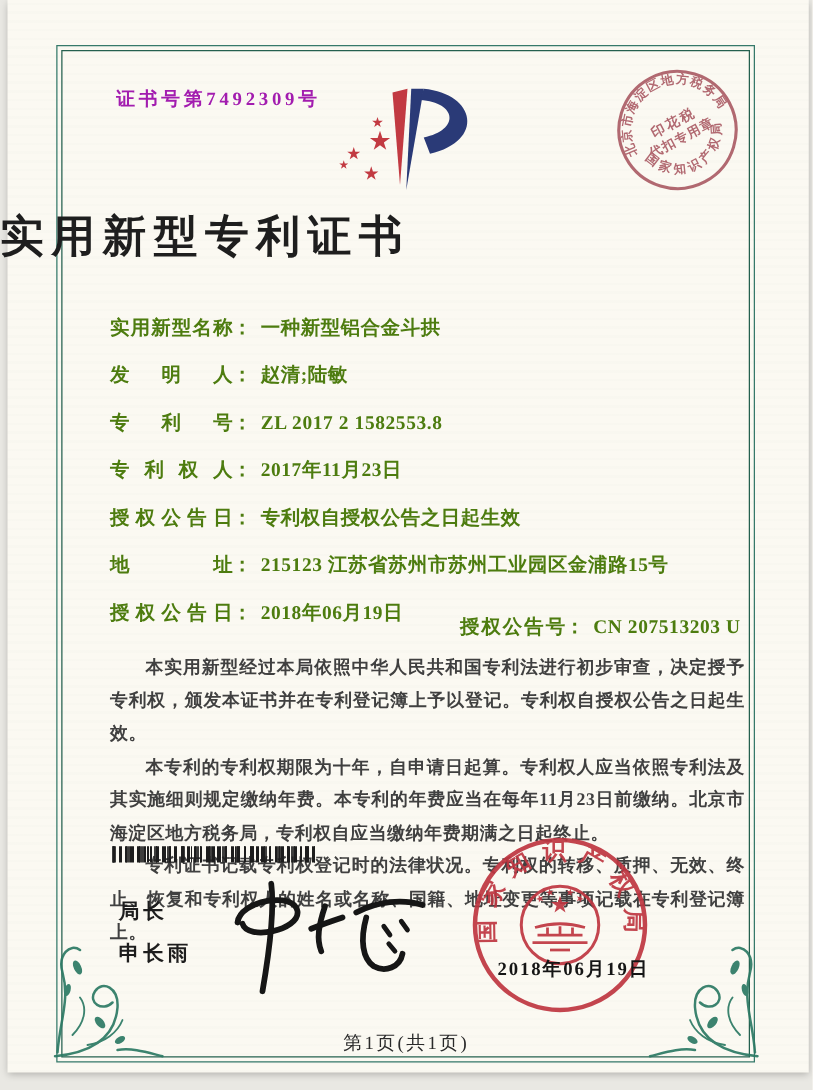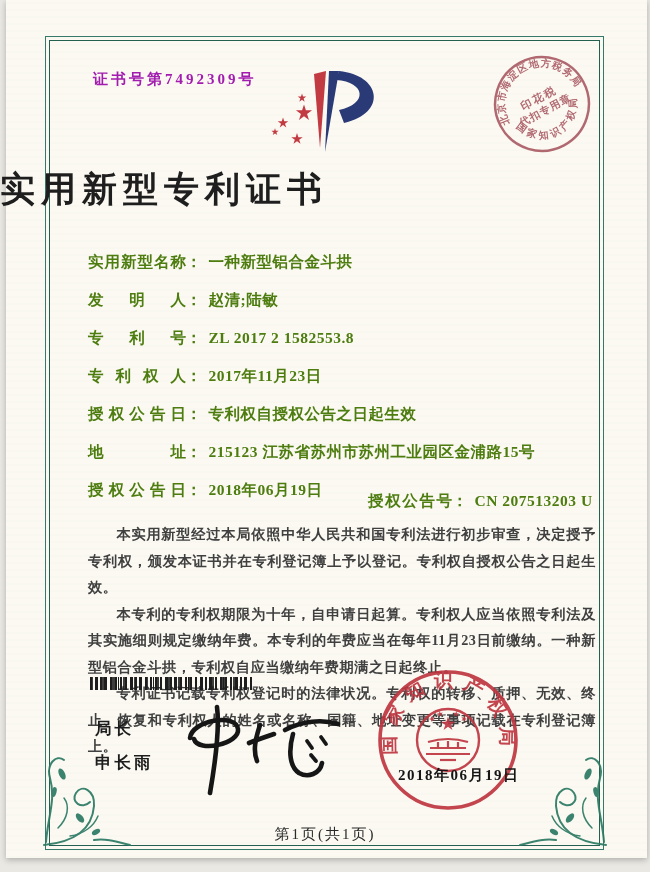--- a/index.html
+++ b/index.html
@@ -131,21 +131,21 @@
     <div class="frow">
       <span class="flabel">授权公告日</span><span class="fcolon">：</span><span class="fvalue">2018年06月19日</span>
       <span class="fpair2">
         <span class="flabel">授权公告号</span><span class="fcolon">：</span><span class="fvalue">CN 207513203 U</span>
       </span>
     </div>
   </div>
 
   <div class="abs" id="body-text">
     <p>本实用新型经过本局依照中华人民共和国专利法进行初步审查，决定授予专利权，颁发本证书并在专利登记簿上予以登记。专利权自授权公告之日起生效。</p>
-    <p>本专利的专利权期限为十年，自申请日起算。专利权人应当依照专利法及其实施细则规定缴纳年费。本专利的年费应当在每年11月23日前缴纳。一种新型铝合金斗拱，专利权自应当缴纳年费期满之日起终止。</p>
+    <p>本专利的专利权期限为十年，自申请日起算。专利权人应当依照专利法及其实施细则规定缴纳年费。本专利的年费应当在每年11月23日前缴纳。北京市海淀区地方税务局，专利权自应当缴纳年费期满之日起终止。</p>
     <p>专利证书记载专利权登记时的法律状况。专利权的转移、质押、无效、终止、恢复和专利权人的姓名或名称、国籍、地址变更等事项记载在专利登记簿上。</p>
   </div>
 
   <div class="abs" id="barcode"></div>
 
   <div class="abs" id="officer">
     <div>局长</div>
     <div>申长雨</div>
   </div>
 

